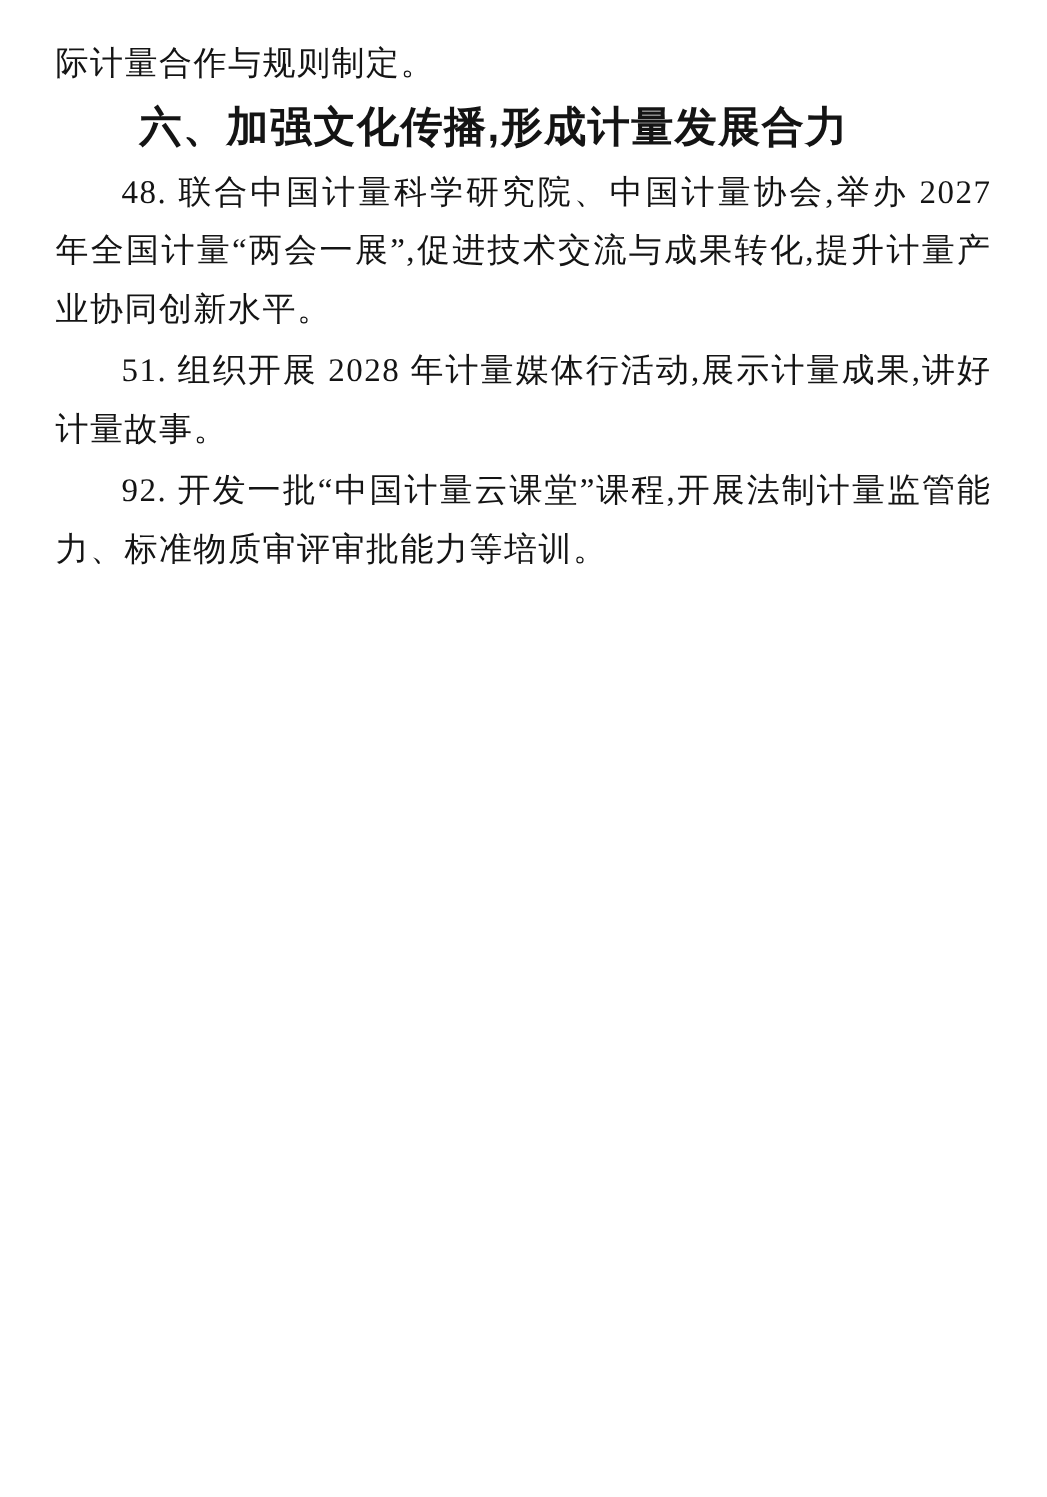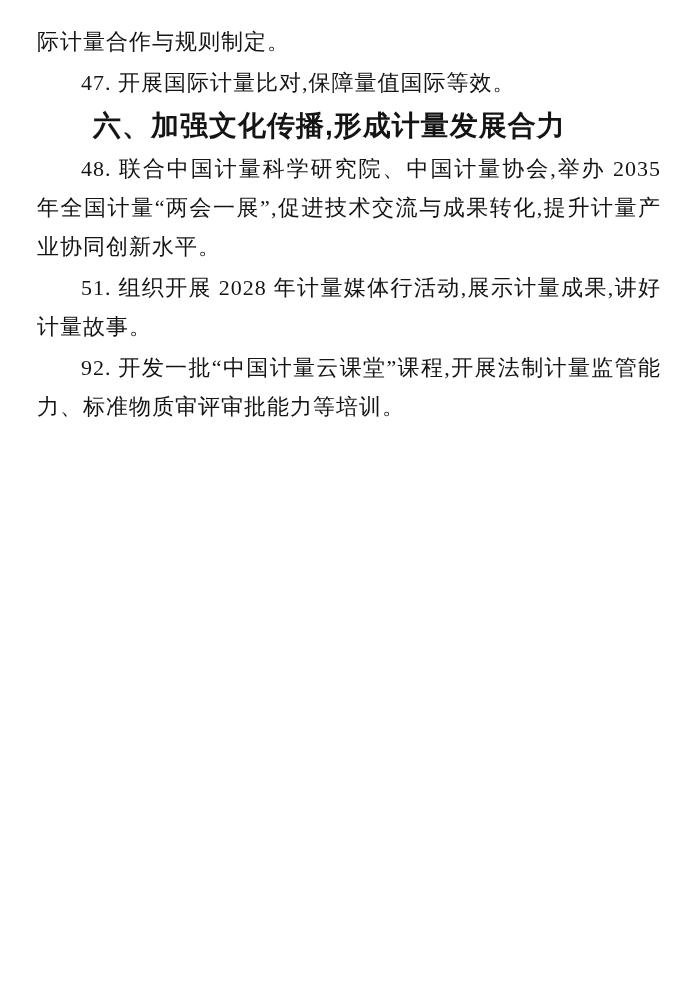--- a/index.html
+++ b/index.html
@@ -88,23 +88,22 @@
     white-space: nowrap;
   }
 </style>
 </head>
 <body>
 
 <div class="page">
 
   <main class="content">
     <p class="para">际计量合作与规则制定。</p>
-    <p class="para indent">47. 开展国际计量比对,保障量值国际等效。</p>
     <h2 class="heading">六、加强文化传播,形成计量发展合力</h2>
-    <p class="para indent">48. 联合中国计量科学研究院、中国计量协会,举办 2035 年全国计量“两会一展”,促进技术交流与成果转化,提升计量产业协同创新水平。</p>
+    <p class="para indent">48. 联合中国计量科学研究院、中国计量协会,举办 2027 年全国计量“两会一展”,促进技术交流与成果转化,提升计量产业协同创新水平。</p>
     <p class="para indent">51. 组织开展 2028 年计量媒体行活动,展示计量成果,讲好计量故事。</p>
     <p class="para indent">92. 开发一批“中国计量云课堂”课程,开展法制计量监管能力、标准物质审评审批能力等培训。</p>
   </main>
 
   <div class="watermark">
     <svg class="wm-antenna" width="48" height="40" viewBox="0 0 48 40">
       <path d="M8,36 C4,22 12,8 26,5" fill="none" stroke="#d6d6d6" stroke-width="7" stroke-linecap="round"></path>
       <path d="M24,32 C25,22 31,13 42,10" fill="none" stroke="#dcdcdc" stroke-width="6" stroke-linecap="round"></path>
     </svg>
     <span class="wm-text">antpedia</span>

